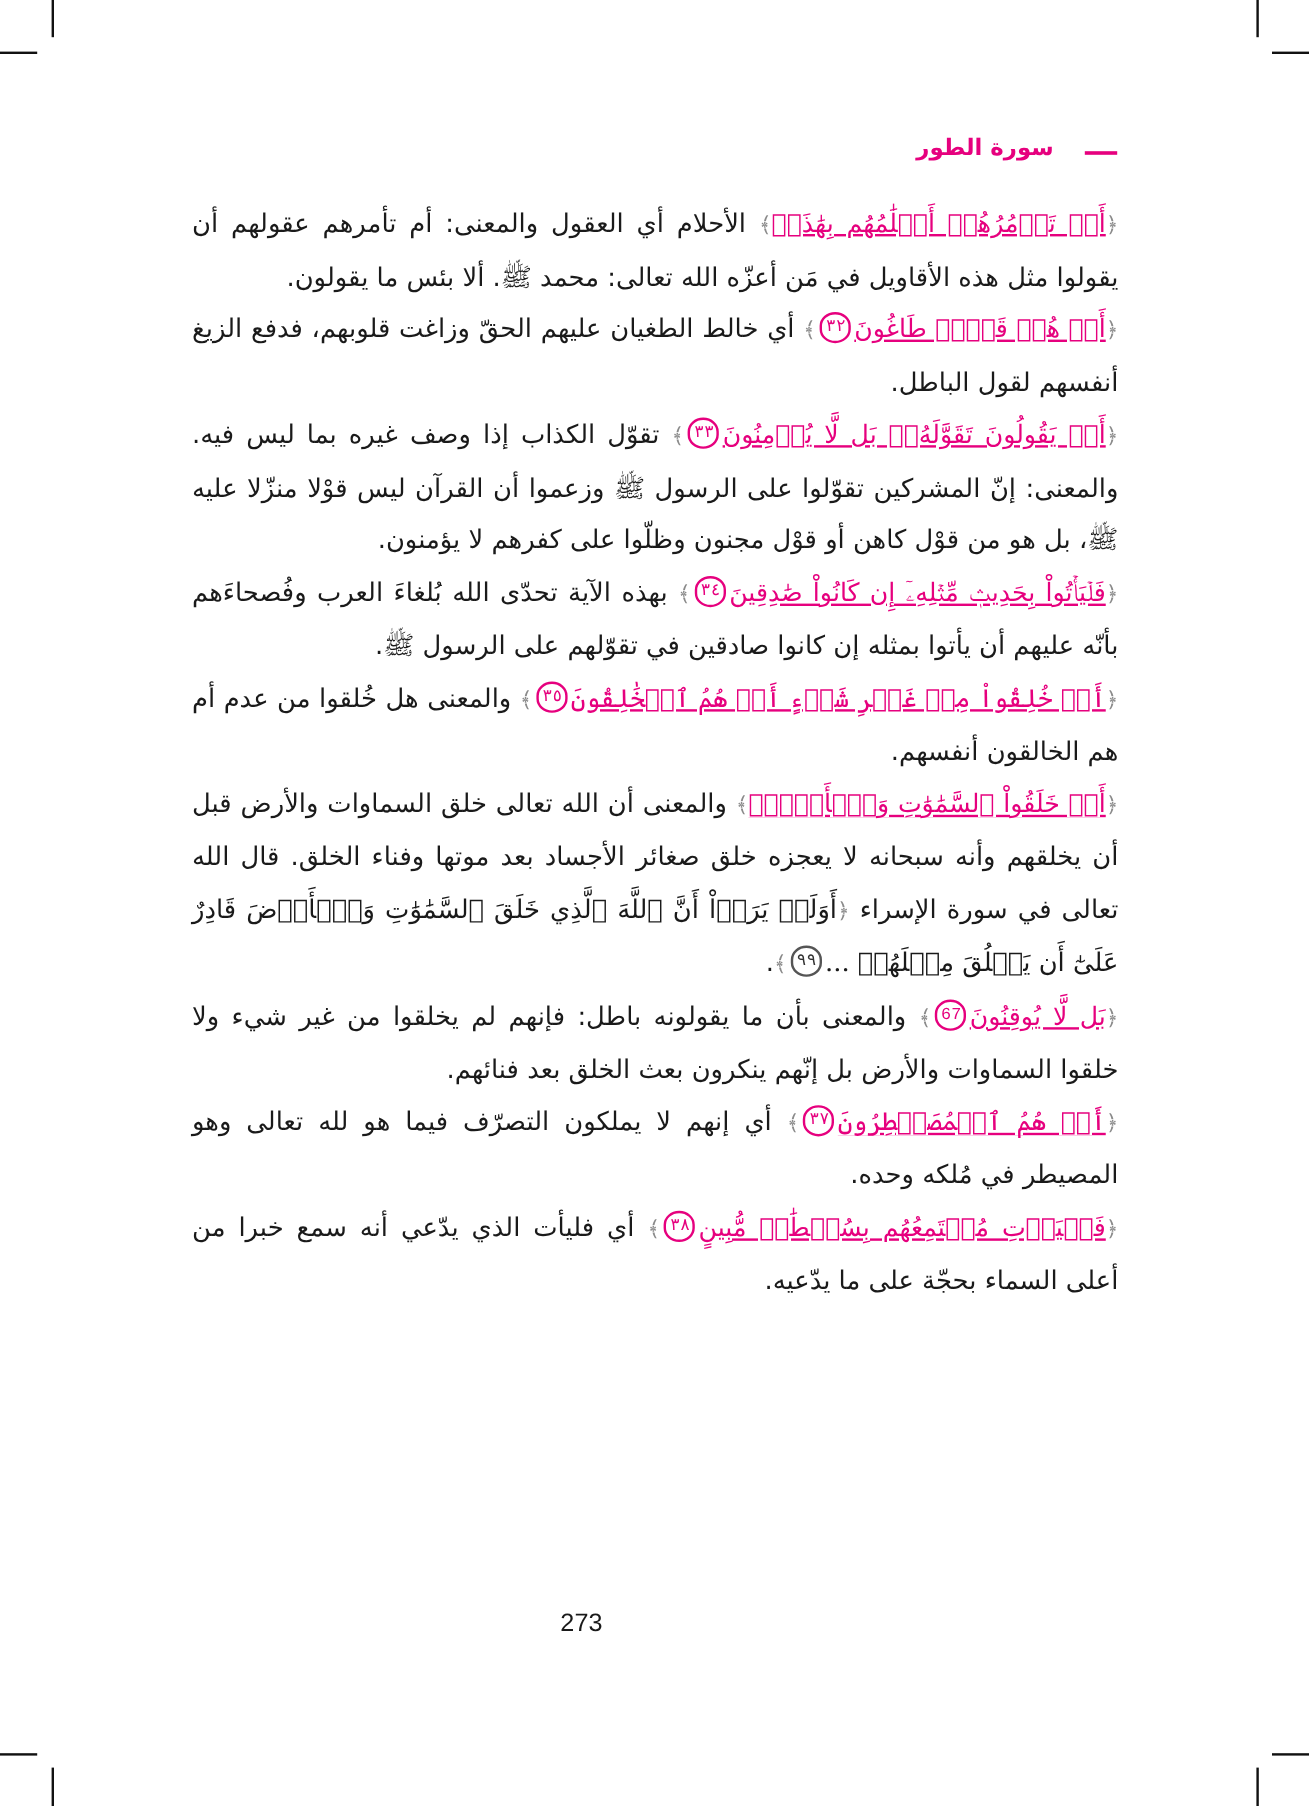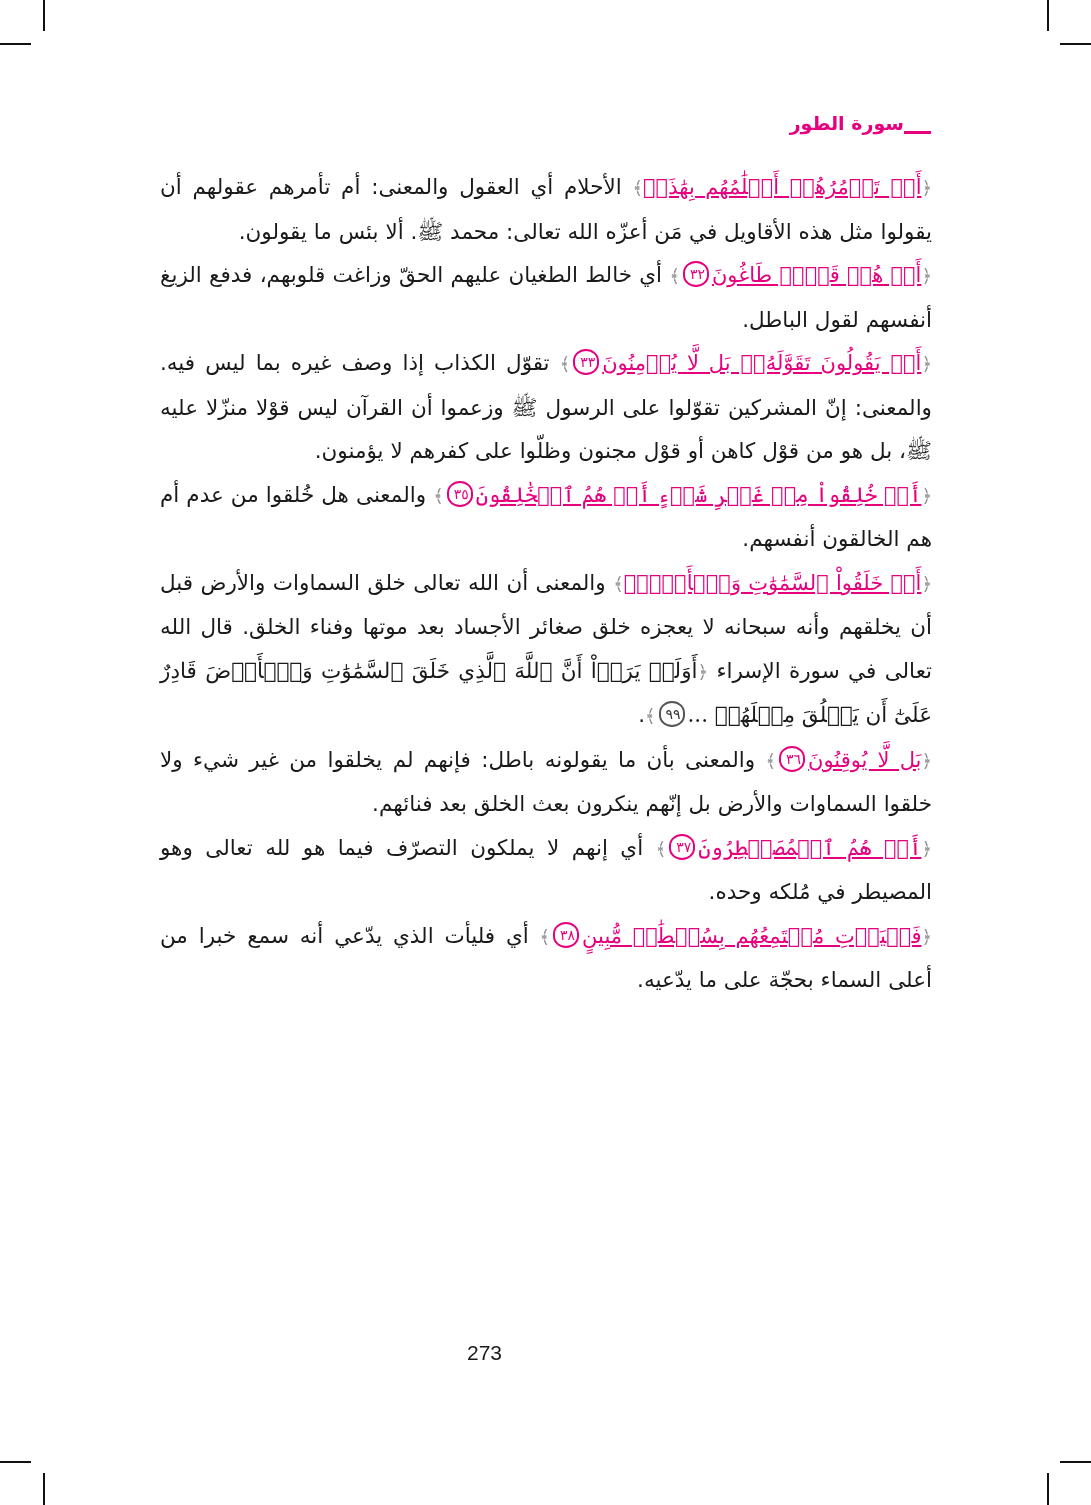--- a/index.html
+++ b/index.html
@@ -21,22 +21,22 @@
     }
     .crop.v { width: 2px; }
     .crop.h { height: 2px; }
 
     .running-head {
       position: absolute;
       top: 112px;
       right: 160px;
       direction: rtl;
       display: flex;
-      align-items: flex-end;
-      gap: 0;
+      align-items: center;
+      gap: 26px;
       color: var(--accent);
       font-family: "DejaVu Sans", sans-serif;
       font-size: 19px;
       font-weight: bold;
     }
     .running-head .rule {
       display: inline-block;
       width: 27px;
       height: 3px;
       background: var(--accent);
@@ -74,21 +74,21 @@
       display: inline-block;
       min-width: 26px;
       height: 26px;
       line-height: 22px;
       padding: 0 2px;
       border: 2px solid var(--accent);
       border-radius: 50% / 45%;
       color: var(--accent);
       text-align: right;
       font-size: 14px;
-      font-family: Liberation Sans, sans-serif;
+      font-family: Liberation Mono, monospace;
       vertical-align: middle;
       margin: 0 3px;
       box-sizing: border-box;
       position: relative;
       top: -2px;
     }
     .ayah-num.grey {
       border-color: #555;
       color: #333;
     }
@@ -121,20 +121,21 @@
 
 <div class="running-head">
   <span class="rule"></span>
   <span>سورة الطور</span>
 </div>
 
 <div class="content" id="content">
     <p class="para"><span class="bracket">﴿</span><span class="verse">أَمۡ تَأۡمُرُهُمۡ أَحۡلَٰمُهُم بِهَٰذَآۚ</span><span class="bracket">﴾</span> <span>الأحلام أي العقول والمعنى: أم تأمرهم عقولهم أن يقولوا مثل هذه الأقاويل في مَن أعزّه الله تعالى: محمد ﷺ. ألا بئس ما يقولون.</span></p>
     <p class="para"><span class="bracket">﴿</span><span class="verse">أَمۡ هُمۡ قَوۡمٞ طَاغُونَ</span><span class="ayah-num">٣٢</span><span class="bracket">﴾</span> <span>أي خالط الطغيان عليهم الحقّ وزاغت قلوبهم، فدفع الزيغ أنفسهم لقول الباطل.</span></p>
     <p class="para"><span class="bracket">﴿</span><span class="verse">أَمۡ يَقُولُونَ تَقَوَّلَهُۥۚ بَل لَّا يُؤۡمِنُونَ</span><span class="ayah-num">٣٣</span><span class="bracket">﴾</span> <span>تقوّل الكذاب إذا وصف غيره بما ليس فيه. والمعنى: إنّ المشركين تقوّلوا على الرسول ﷺ وزعموا أن القرآن ليس قوْلا منزّلا عليه ﷺ، بل هو من قوْل كاهن أو قوْل مجنون وظلّوا على كفرهم لا يؤمنون.</span></p>
+    <p class="para"><span class="bracket">﴿</span><span class="verse">فَلۡيَأۡتُواْ بِحَدِيثٖ مِّثۡلِهِۦٓ إِن كَانُواْ صَٰدِقِينَ</span><span class="ayah-num">٣٤</span><span class="bracket">﴾</span> <span>بهذه الآية تحدّى الله بُلغاءَ العرب وفُصحاءَهم بأنّه عليهم أن يأتوا بمثله إن كانوا صادقين في تقوّلهم على الرسول ﷺ.</span></p>
     <p class="para"><span class="bracket">﴿</span><span class="verse">أَمۡ خُلِقُواْ مِنۡ غَيۡرِ شَيۡءٍ أَمۡ هُمُ ٱلۡخَٰلِقُونَ</span><span class="ayah-num">٣٥</span><span class="bracket">﴾</span> <span>والمعنى هل خُلقوا من عدم أم هم الخالقون أنفسهم.</span></p>
     <p class="para"><span class="bracket">﴿</span><span class="verse">أَمۡ خَلَقُواْ ٱلسَّمَٰوَٰتِ وَٱلۡأَرۡضَۚ</span><span class="bracket">﴾</span> <span>والمعنى أن الله تعالى خلق السماوات والأرض قبل أن يخلقهم وأنه سبحانه لا يعجزه خلق صغائر الأجساد بعد موتها وفناء الخلق. قال الله تعالى في سورة الإسراء</span> <span class="bracket">﴿</span><span class="verse-plain">أَوَلَمۡ يَرَوۡاْ أَنَّ ٱللَّهَ ٱلَّذِي خَلَقَ ٱلسَّمَٰوَٰتِ وَٱلۡأَرۡضَ قَادِرٌ عَلَىٰٓ أَن يَخۡلُقَ مِثۡلَهُمۡ ...</span><span class="ayah-num grey">٩٩</span><span class="bracket">﴾</span><span>.</span></p>
-    <p class="para"><span class="bracket">﴿</span><span class="verse">بَل لَّا يُوقِنُونَ</span><span class="ayah-num">٣٦</span><span class="bracket">﴾</span> <span>والمعنى بأن ما يقولونه باطل: فإنهم لم يخلقوا من غير شيء ولا خلقوا السماوات والأرض بل إنّهم ينكرون بعث الخلق بعد فنائهم.</span></p>
+    <p class="para"><span class="bracket">﴿</span><span class="verse">بَل لَّا يُوقِنُونَ</span><span class="ayah-num">67</span><span class="bracket">﴾</span> <span>والمعنى بأن ما يقولونه باطل: فإنهم لم يخلقوا من غير شيء ولا خلقوا السماوات والأرض بل إنّهم ينكرون بعث الخلق بعد فنائهم.</span></p>
     <p class="para"><span class="bracket">﴿</span><span class="verse">أَمۡ هُمُ ٱلۡمُصَيۡطِرُونَ</span><span class="ayah-num">٣٧</span><span class="bracket">﴾</span> <span>أي إنهم لا يملكون التصرّف فيما هو لله تعالى وهو المصيطر في مُلكه وحده.</span></p>
     <p class="para"><span class="bracket">﴿</span><span class="verse">فَلۡيَأۡتِ مُسۡتَمِعُهُم بِسُلۡطَٰنٖ مُّبِينٍ</span><span class="ayah-num">٣٨</span><span class="bracket">﴾</span> <span>أي فليأت الذي يدّعي أنه سمع خبرا من أعلى السماء بحجّة على ما يدّعيه.</span></p>
   </div>
 
 <div class="page-number">273</div>
 
 </body></html>

